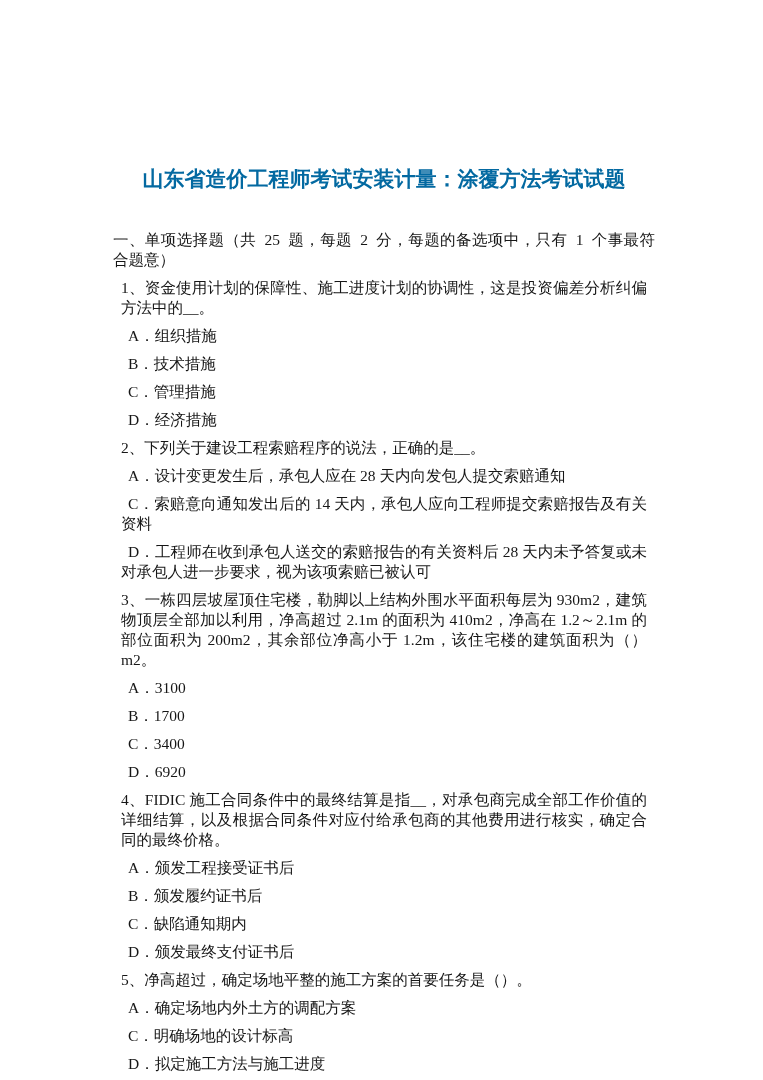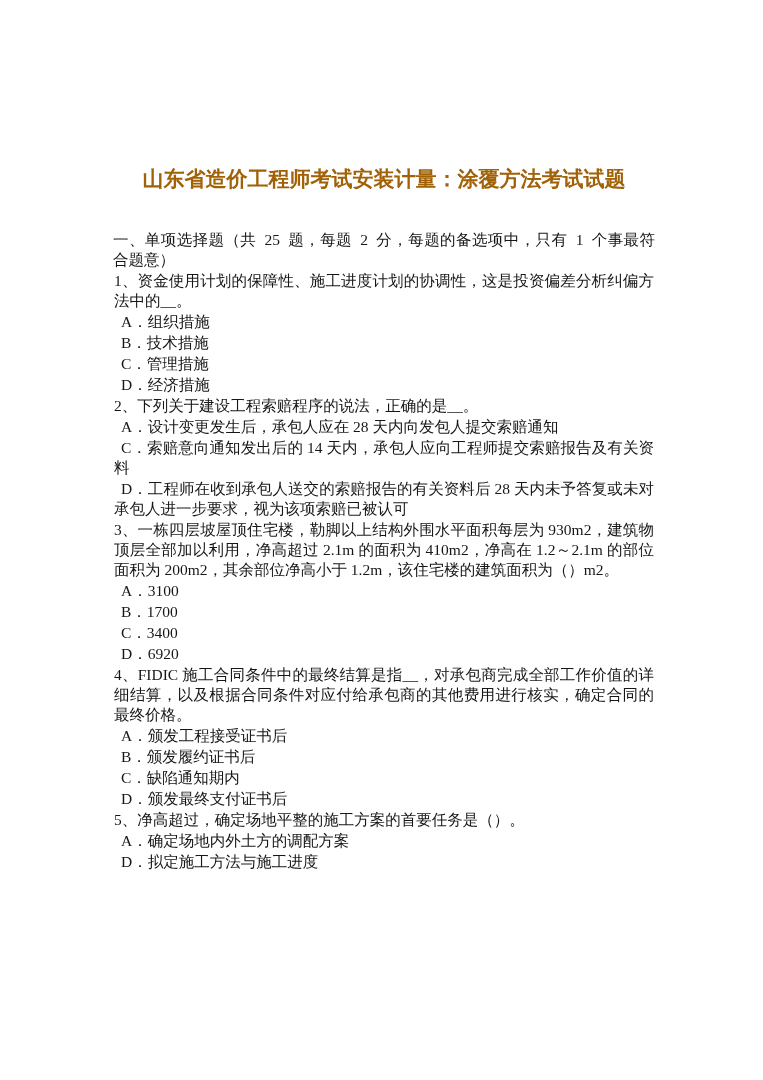--- a/index.html
+++ b/index.html
@@ -24,29 +24,29 @@
     font-size: 15.5px;
     line-height: 20px;
     text-align: justify;
   }
   .title {
     margin: 166px 0 0 0;
     text-align: center;
     font-size: 21px;
     font-weight: bold;
     line-height: 27px;
-    color: #a16207;
+    color: #0369a1;
   }
   .section-heading {
     margin: 37px 0 0 0;
     font-weight: normal;
     word-spacing: 4px;
   }
   .question p {
-    margin: 1px;
+    margin: 8px;
   }
   .stem {
     margin: 0;
   }
   .option {
     margin: 0;
     text-indent: 7px;
   }
 </style>
 </head>
@@ -89,18 +89,19 @@
             <p class="option"><span>A．</span><span>颁发工程接受证书后</span></p>
             <p class="option"><span>B．</span><span>颁发履约证书后</span></p>
             <p class="option"><span>C．</span><span>缺陷通知期内</span></p>
             <p class="option"><span>D．</span><span>颁发最终支付证书后</span></p>
           </div>
   </div>
         <div class="question">
     <p class="stem"><span>5、</span><span>净高超过，确定场地平整的施工方案的首要任务是（）。</span></p>
     <div>
             <p class="option"><span>A．</span><span>确定场地内外土方的调配方案</span></p>
+            <p class="option"><span>C．</span><span>明确场地的设计标高</span></p>
             <p class="option"><span>D．</span><span>拟定施工方法与施工进度</span></p>
           </div>
   </div>
       </div>
   </div>
 </div>
 
 </body></html>

